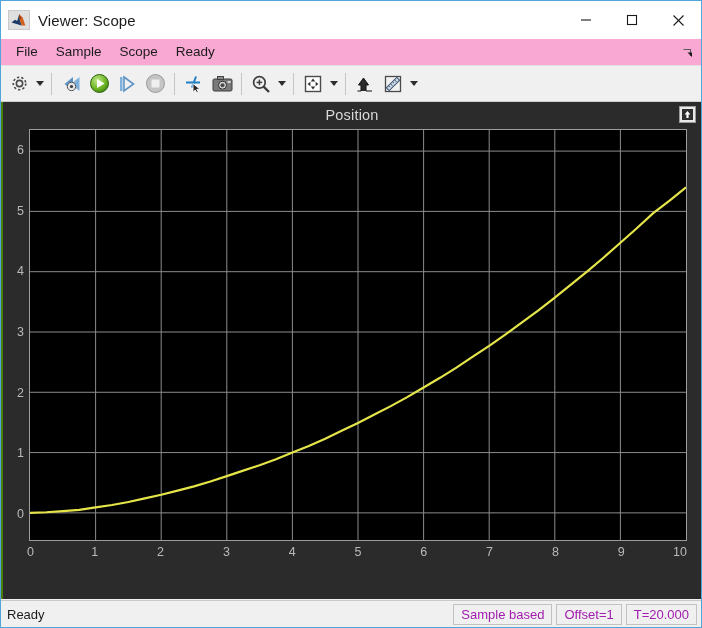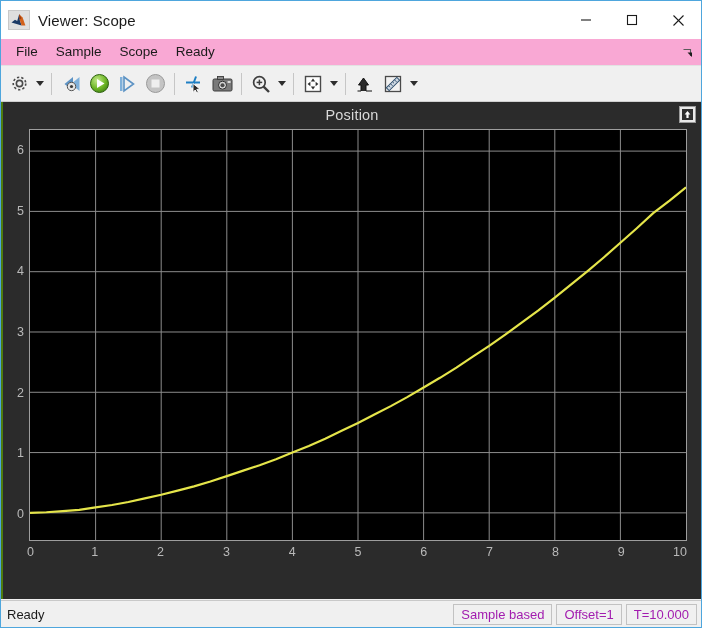--- a/index.html
+++ b/index.html
@@ -491,16 +491,16 @@
           <div class="xlabel" style="left: 90%;">9</div>
           <div class="xlabel" style="left: 100%; transform: translateX(-100%); text-align: right;">10</div>
         </div>
     </div>
   </div>
 
   <div class="statusbar">
     <div class="status-ready">Ready</div>
     <div class="status-cell">Sample based</div>
     <div class="status-cell">Offset=1</div>
-    <div class="status-cell">T=10.000</div>
+    <div class="status-cell">T=20.000</div>
   </div>
 
 </div>
 
 </body></html>

